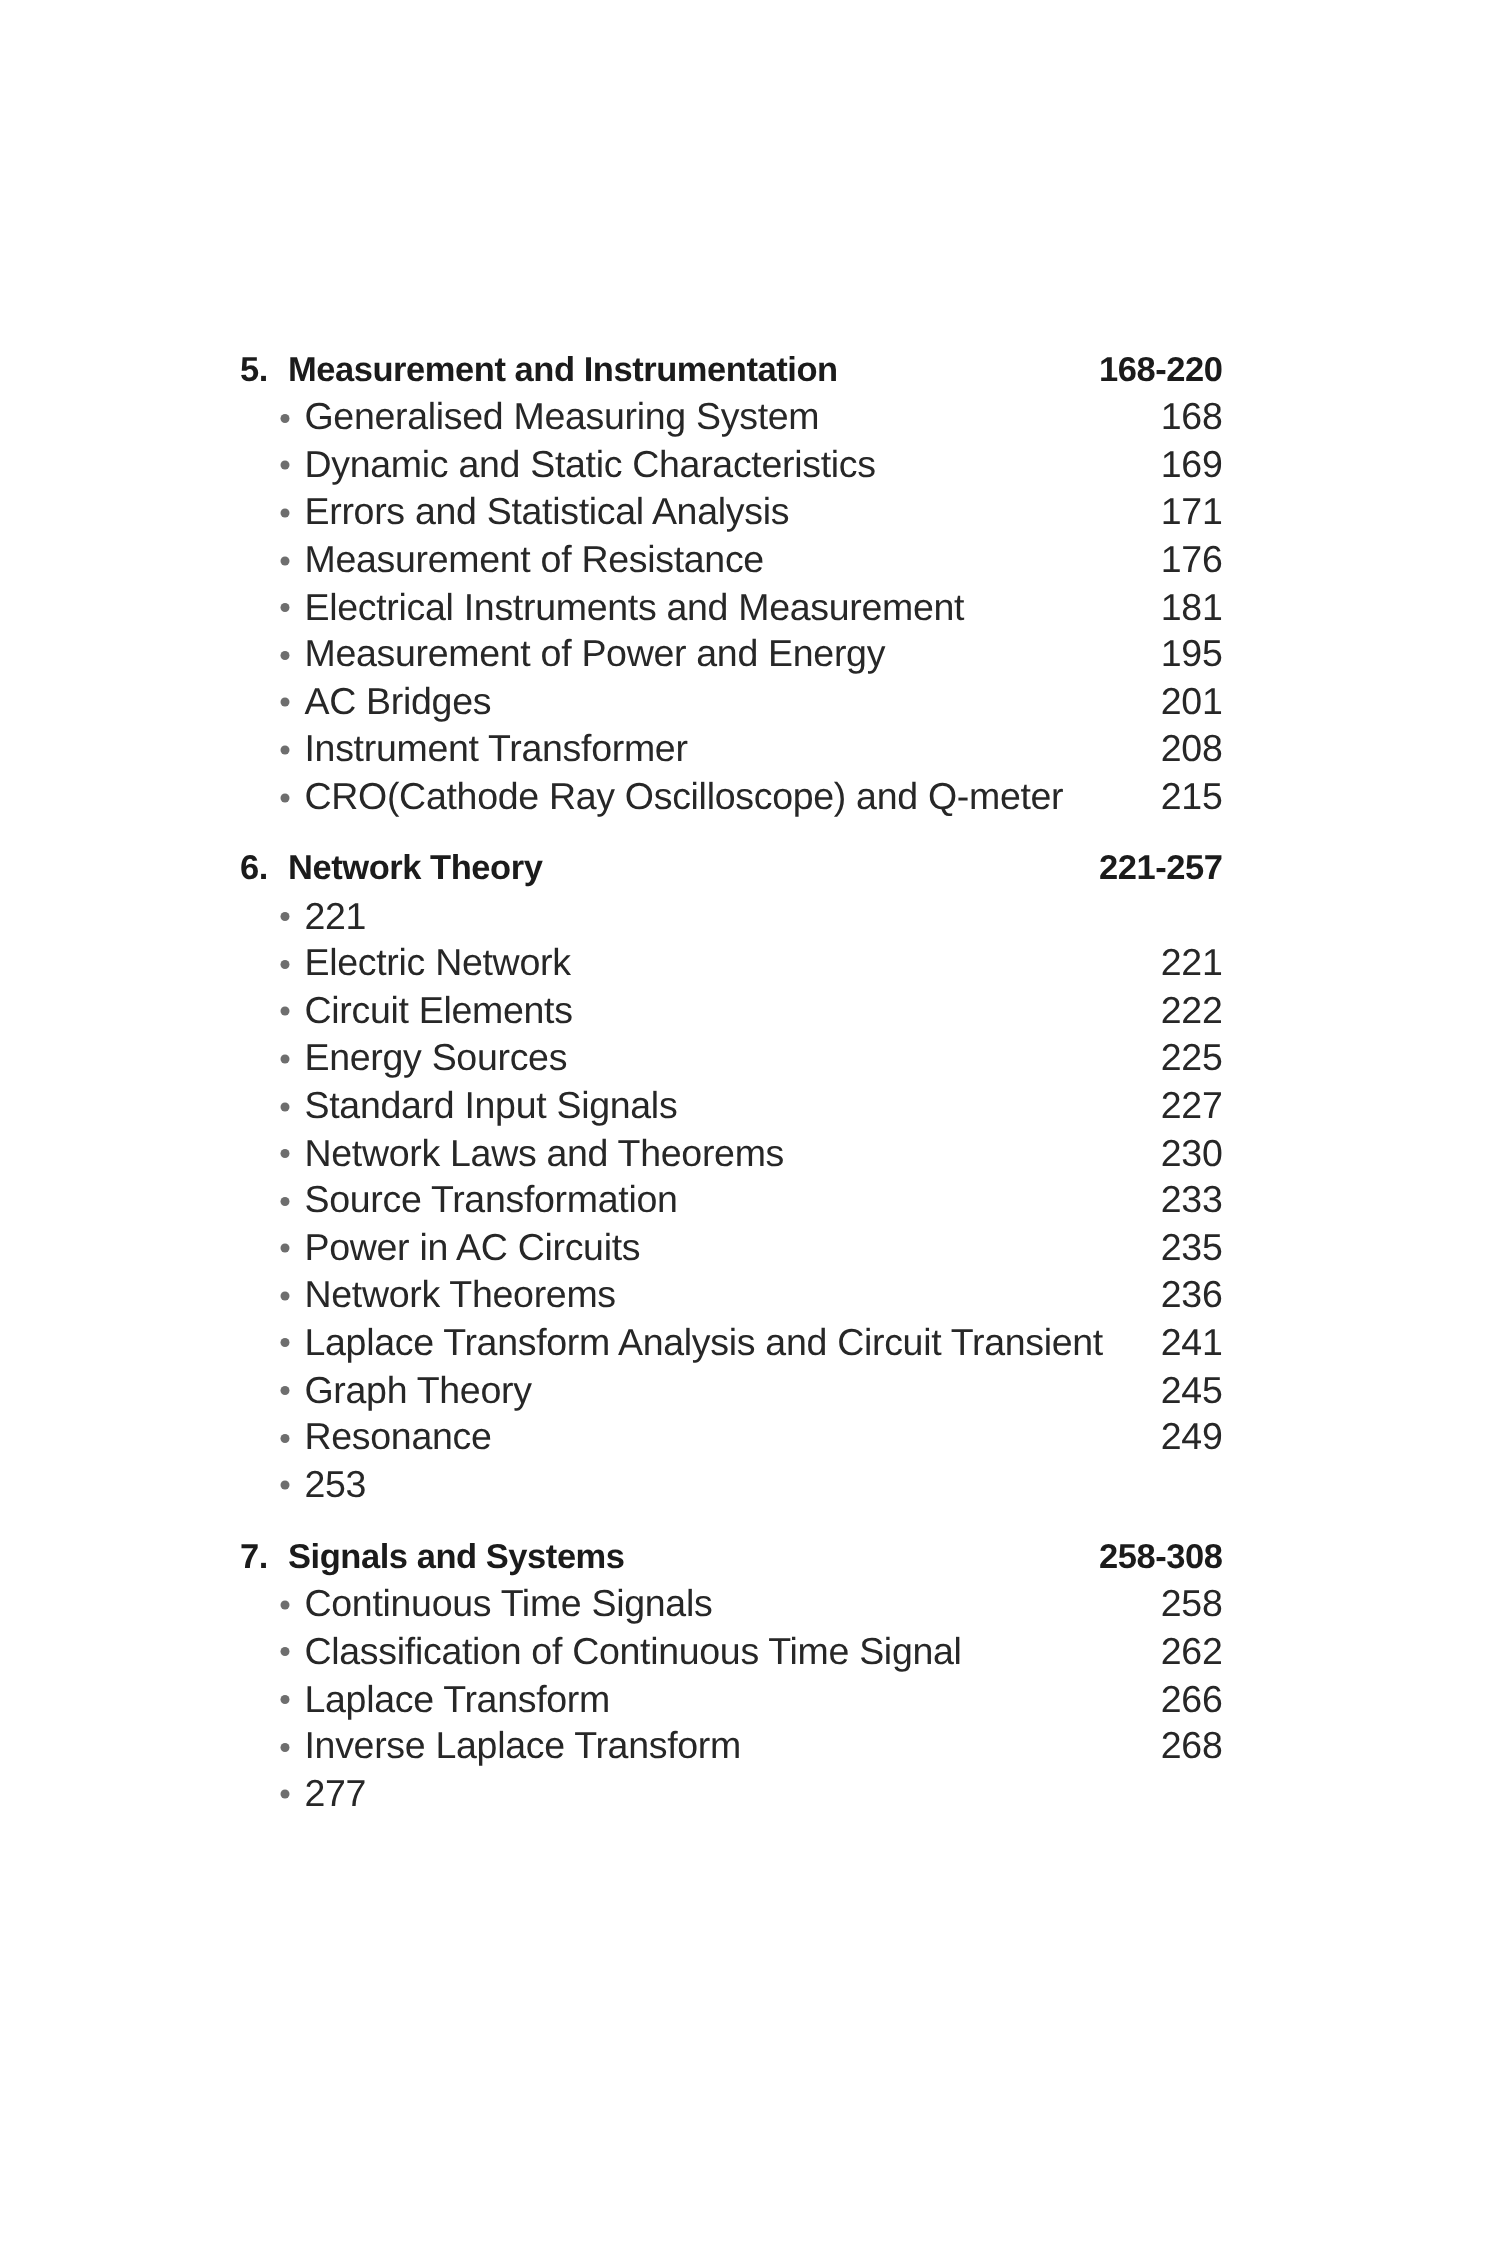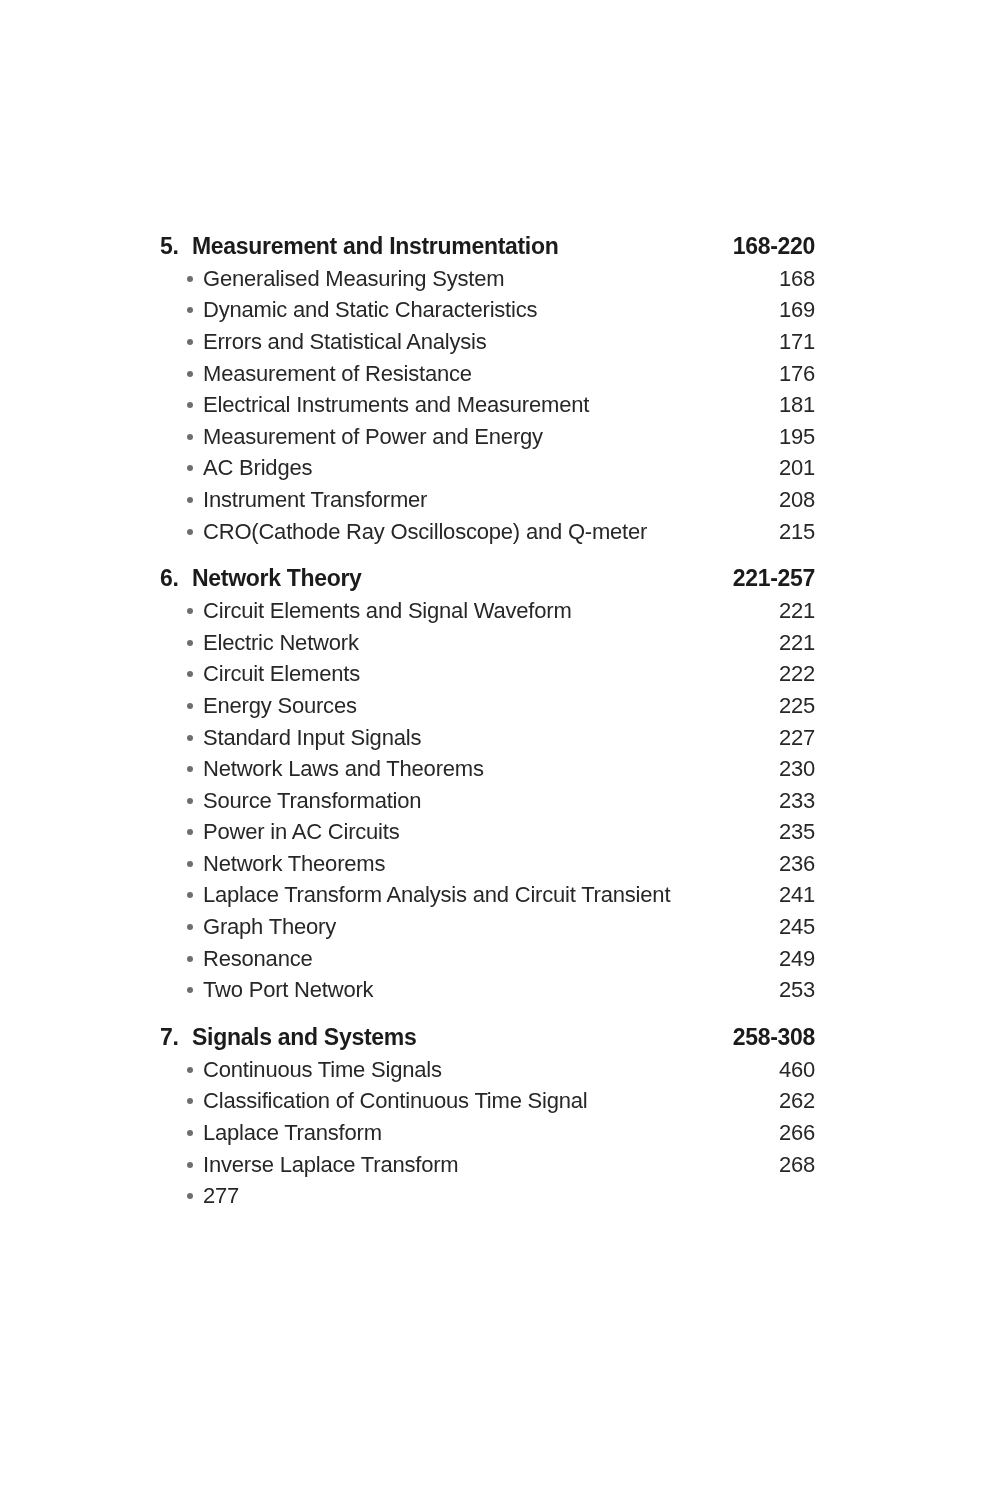--- a/index.html
+++ b/index.html
@@ -41,21 +41,21 @@
     letter-spacing: -0.3px;
   }
   .sec-num { width: 32px; flex: none; }
   .sec-title { flex: 1 1 auto; }
   .sec-range { flex: none; white-space: nowrap; }
   .item-row {
     display: flex;
     align-items: center;
     height: 31.6px;
     padding-left: 27px;
-    font-size: 22px;
+    font-size: 25px;
     color: var(--text);
     letter-spacing: -0.2px;
   }
   .bullet-icon {
     width: 6px;
     height: 6px;
     border-radius: 50%;
     background: var(--bullet);
     margin-right: 10px;
     flex: none;
@@ -121,21 +121,20 @@
         </div>
       </div>
       <div class="toc-section">
         <div class="heading-row">
           <span class="sec-num">6.</span>
           <span class="sec-title">Network Theory</span>
           <span class="sec-range">221-257</span>
         </div>
         <div class="item-row">
           <span class="bullet-icon"></span>
-          <span class="item-title">Circuit Elements and Signal Waveform</span>
           <span class="item-page">221</span>
         </div>
         <div class="item-row">
           <span class="bullet-icon"></span>
           <span class="item-title">Electric Network</span>
           <span class="item-page">221</span>
         </div>
         <div class="item-row">
           <span class="bullet-icon"></span>
           <span class="item-title">Circuit Elements</span>
@@ -181,34 +180,33 @@
           <span class="item-title">Graph Theory</span>
           <span class="item-page">245</span>
         </div>
         <div class="item-row">
           <span class="bullet-icon"></span>
           <span class="item-title">Resonance</span>
           <span class="item-page">249</span>
         </div>
         <div class="item-row">
           <span class="bullet-icon"></span>
-          <span class="item-title">Two Port Network</span>
           <span class="item-page">253</span>
         </div>
       </div>
       <div class="toc-section">
         <div class="heading-row">
           <span class="sec-num">7.</span>
           <span class="sec-title">Signals and Systems</span>
           <span class="sec-range">258-308</span>
         </div>
         <div class="item-row">
           <span class="bullet-icon"></span>
           <span class="item-title">Continuous Time Signals</span>
-          <span class="item-page">460</span>
+          <span class="item-page">258</span>
         </div>
         <div class="item-row">
           <span class="bullet-icon"></span>
           <span class="item-title">Classification of Continuous Time Signal</span>
           <span class="item-page">262</span>
         </div>
         <div class="item-row">
           <span class="bullet-icon"></span>
           <span class="item-title">Laplace Transform</span>
           <span class="item-page">266</span>

